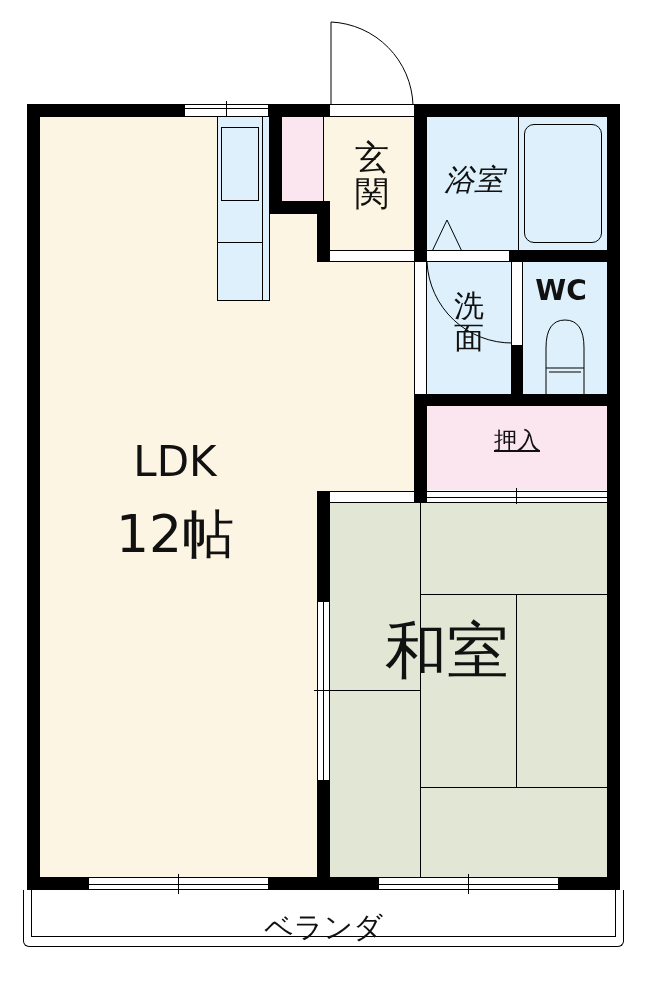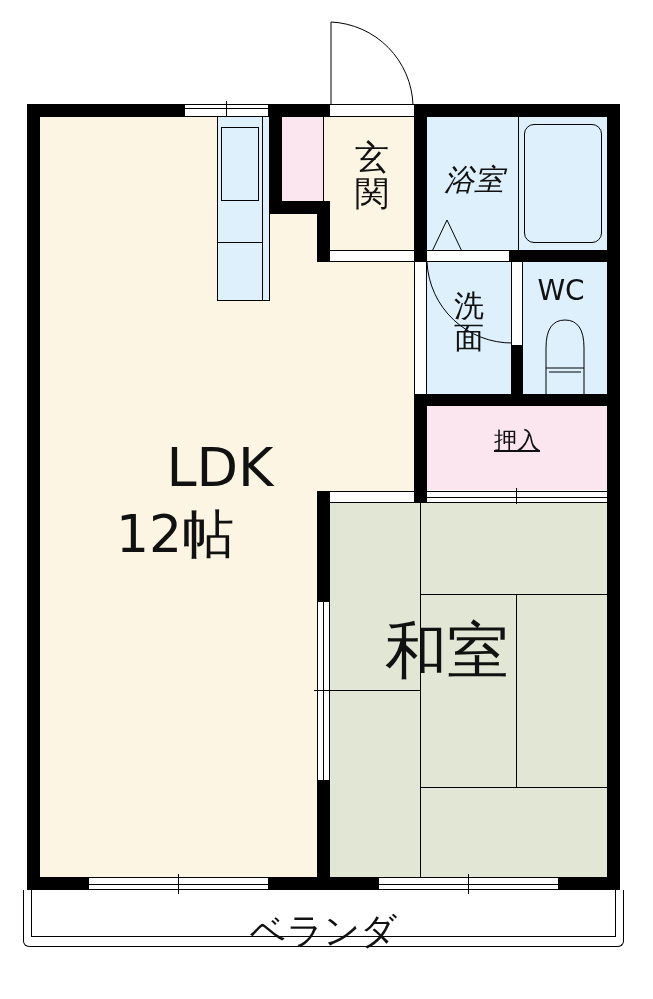--- a/index.html
+++ b/index.html
@@ -97,26 +97,26 @@
     <div class="line" style="left:89px;top:-4px;width:1px;height:20px;"></div>
   </div>
   <div class="win" style="left:379px;top:877px;width:179px;height:13px;border-top:1px solid #000;border-bottom:1px solid #000;">
     <div class="line" style="left:0;top:6px;width:179px;height:1px;"></div>
     <div class="line" style="left:89px;top:-4px;width:1px;height:20px;"></div>
   </div>
 
   <div class="abs" style="left:23px;top:890px;width:601px;height:57px;border:1px solid #000;border-top:none;border-radius:0 0 6px 6px;"></div>
   <div class="abs" style="left:31px;top:890px;width:585px;height:47px;border:1px solid #000;border-top:none;"></div>
 
-  <div class="label" style="left:40px;top:440px;width:270px;font-size:54px;margin-left:45px;">LDK</div>
+  <div class="label" style="left:40px;top:440px;width:270px;font-size:42px;">LDK</div>
   <div class="label" style="left:40px;top:507px;width:270px;font-size:52px;">12帖</div>
 
   <div class="label" style="left:330px;top:618px;width:234px;font-size:62px;">和室</div>
 
   <div class="label" style="left:330px;top:140px;width:84px;font-size:34px;">玄
 関</div>
   <div class="label" style="left:427px;top:164px;width:94px;font-size:30px;font-style:italic;">浴室</div>
   <div class="label" style="left:427px;top:290px;width:84px;font-size:30px;">洗
 面</div>
-  <div class="label" style="left:523px;top:276px;width:76px;font-size:28px;">WC</div>
+  <div class="label" style="left:523px;top:276px;width:76px;font-size:28px;font-weight:bold;">WC</div>
   <div class="label" style="left:427px;top:428px;width:180px;font-size:23px;text-decoration:underline;">押入</div>
-  <div class="label" style="left:23px;top:912px;width:601px;font-size:36px;">ベランダ</div>
+  <div class="label" style="left:23px;top:912px;width:601px;font-size:29px;">ベランダ</div>
 </div>
 
 </body></html>

